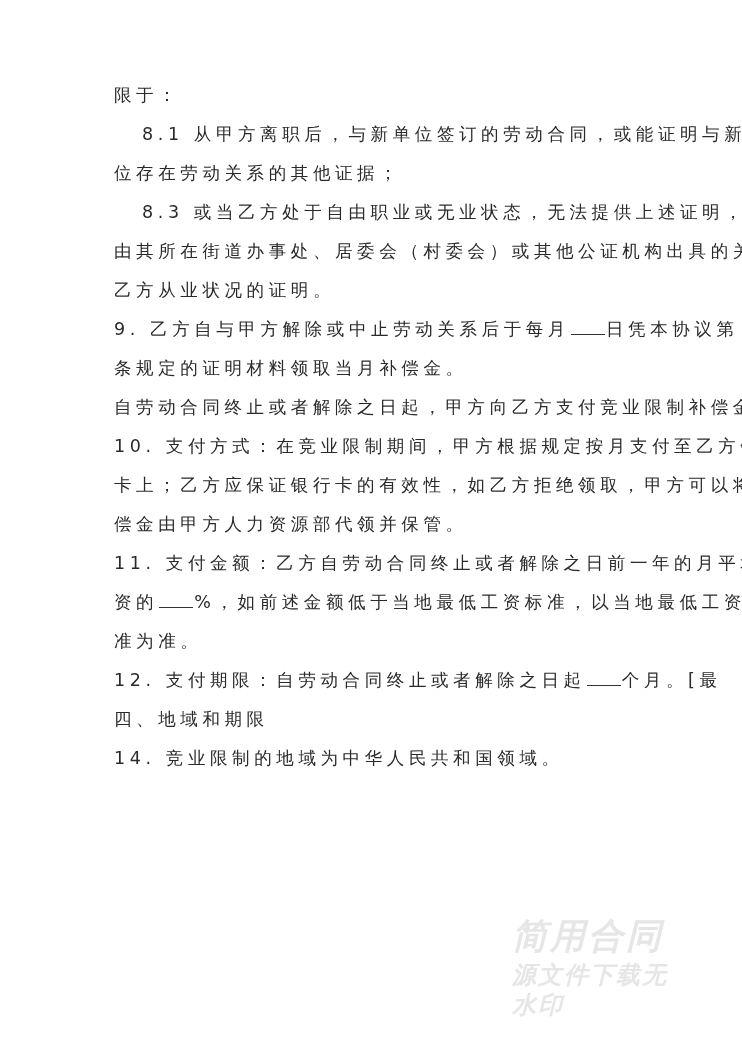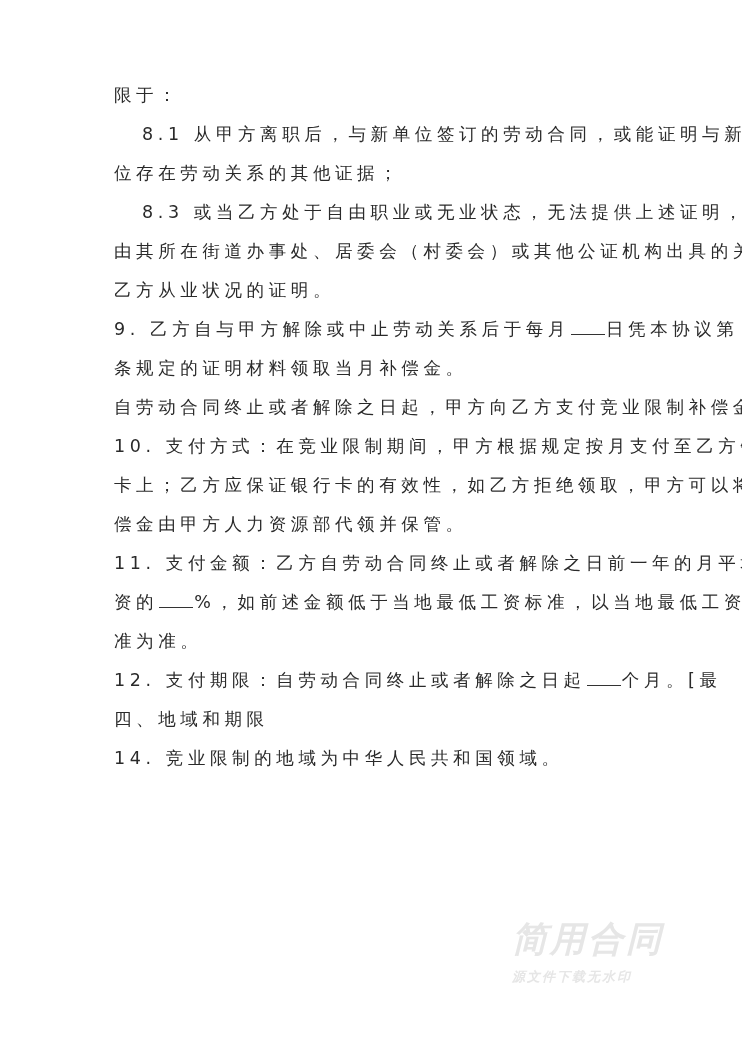--- a/index.html
+++ b/index.html
@@ -42,28 +42,29 @@
     }
     .watermark {
       position: absolute;
       left: 512px;
       top: 918px;
       width: 180px;
       color: #e6e6e6;
       font-style: italic;
       font-weight: bold;
       pointer-events: none;
+      font-family: Liberation Mono, monospace;
     }
     .wm-main {
       font-size: 35px;
       letter-spacing: 3px;
       line-height: 42px;
     }
     .wm-sub {
-      font-size: 13px;
+      font-size: 24px;
       letter-spacing: 2px;
       line-height: 30px;
       margin-top: 2px;
     }
   </style>
 </head>
 <body>
 
 <div class="page">
   <div class="line">限于：</div>

